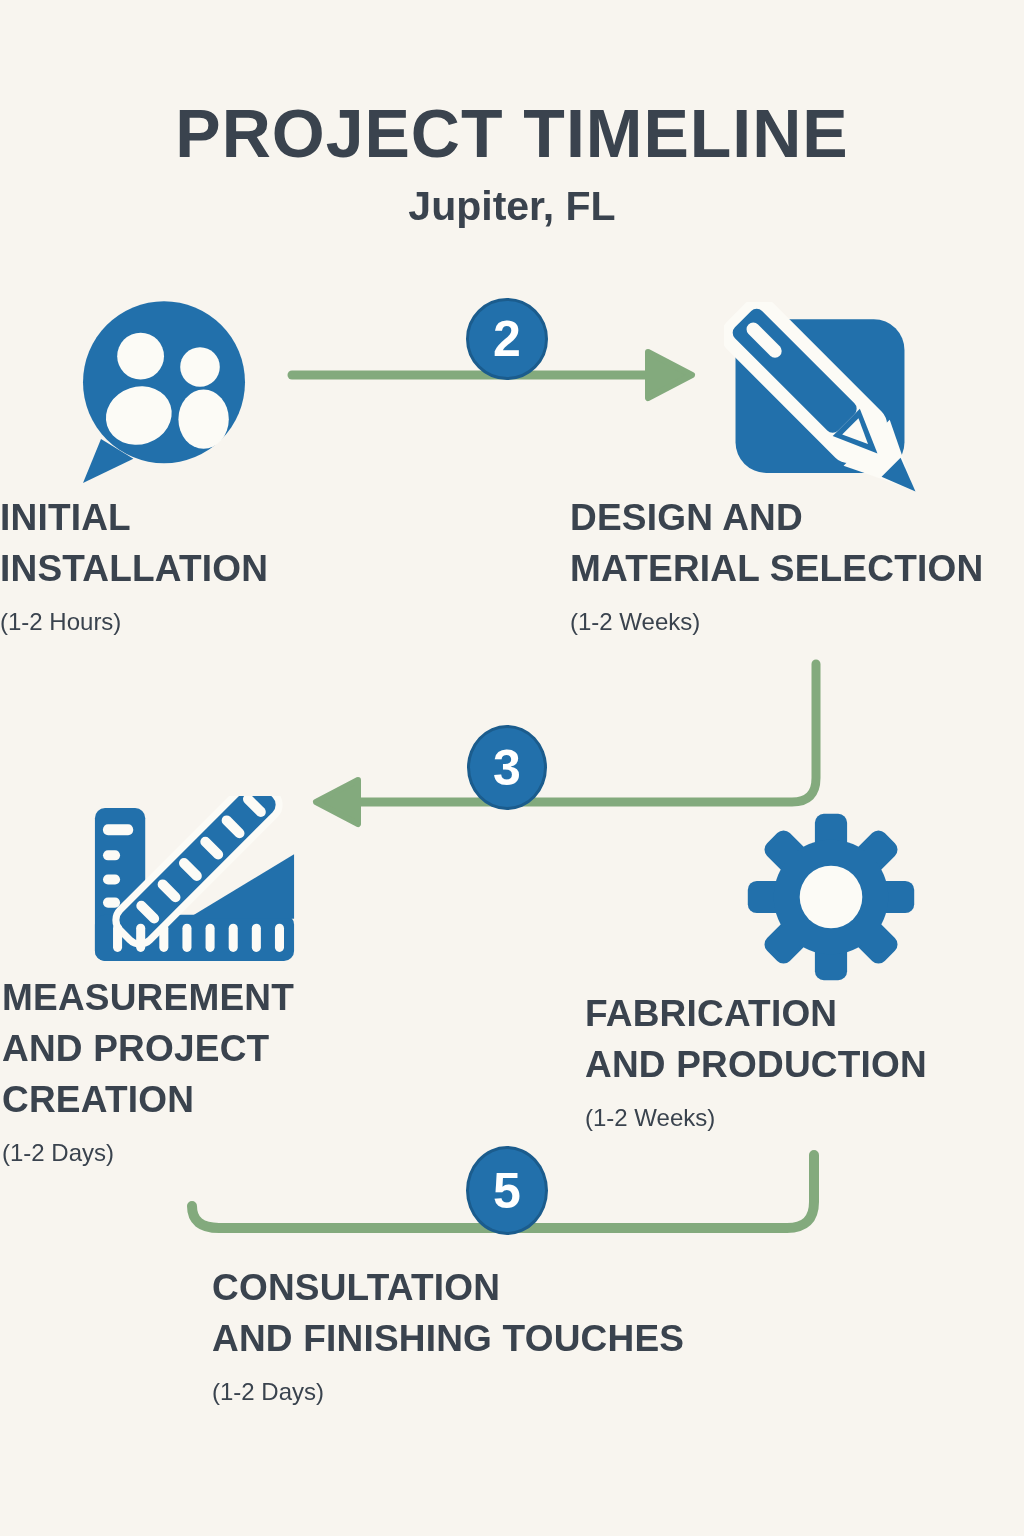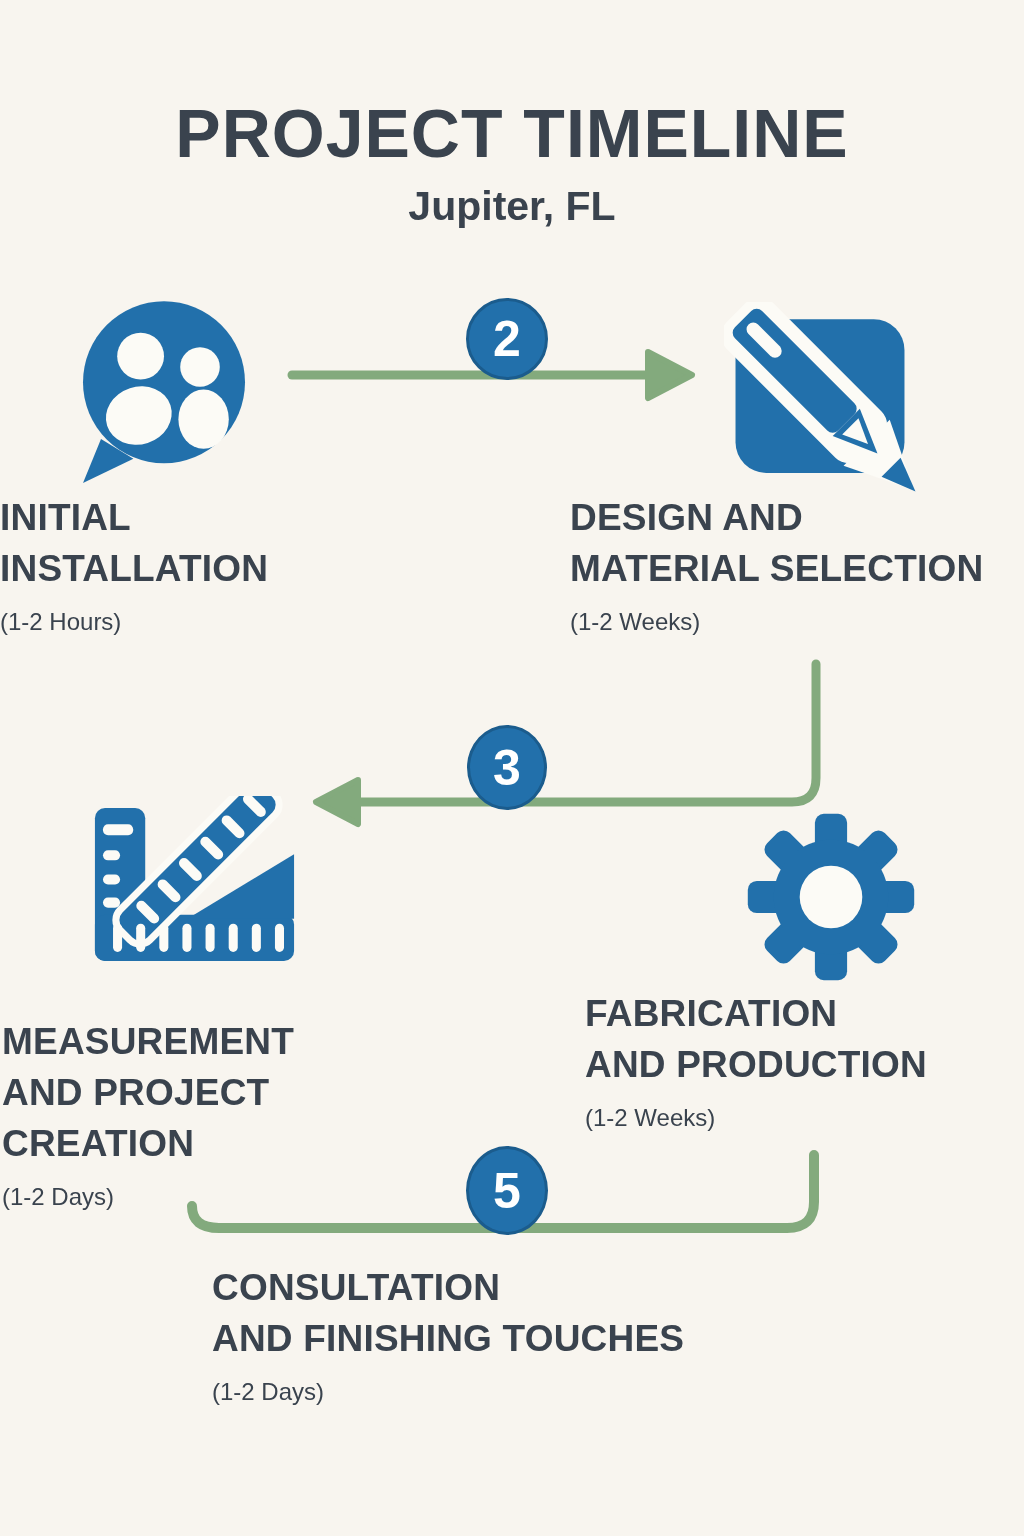--- a/index.html
+++ b/index.html
@@ -151,21 +151,21 @@
     <div class="lbl-line">INSTALLATION</div>
     <div class="duration">(1-2 Hours)</div>
   </div>
 
   <div class="step-text" style="left:570px;top:492px;width:480px;">
     <div class="lbl-line">DESIGN AND</div>
     <div class="lbl-line">MATERIAL SELECTION</div>
     <div class="duration">(1-2 Weeks)</div>
   </div>
 
-  <div class="step-text" style="left:2px;top:1016px;width:380px;">
+  <div class="step-text" style="left:2px;top:972px;width:380px;">
     <div class="lbl-line">MEASUREMENT</div>
     <div class="lbl-line">AND PROJECT</div>
     <div class="lbl-line">CREATION</div>
     <div class="duration">(1-2 Days)</div>
   </div>
 
   <div class="step-text" style="left:585px;top:988px;width:460px;">
     <div class="lbl-line">FABRICATION</div>
     <div class="lbl-line">AND PRODUCTION</div>
     <div class="duration">(1-2 Weeks)</div>

